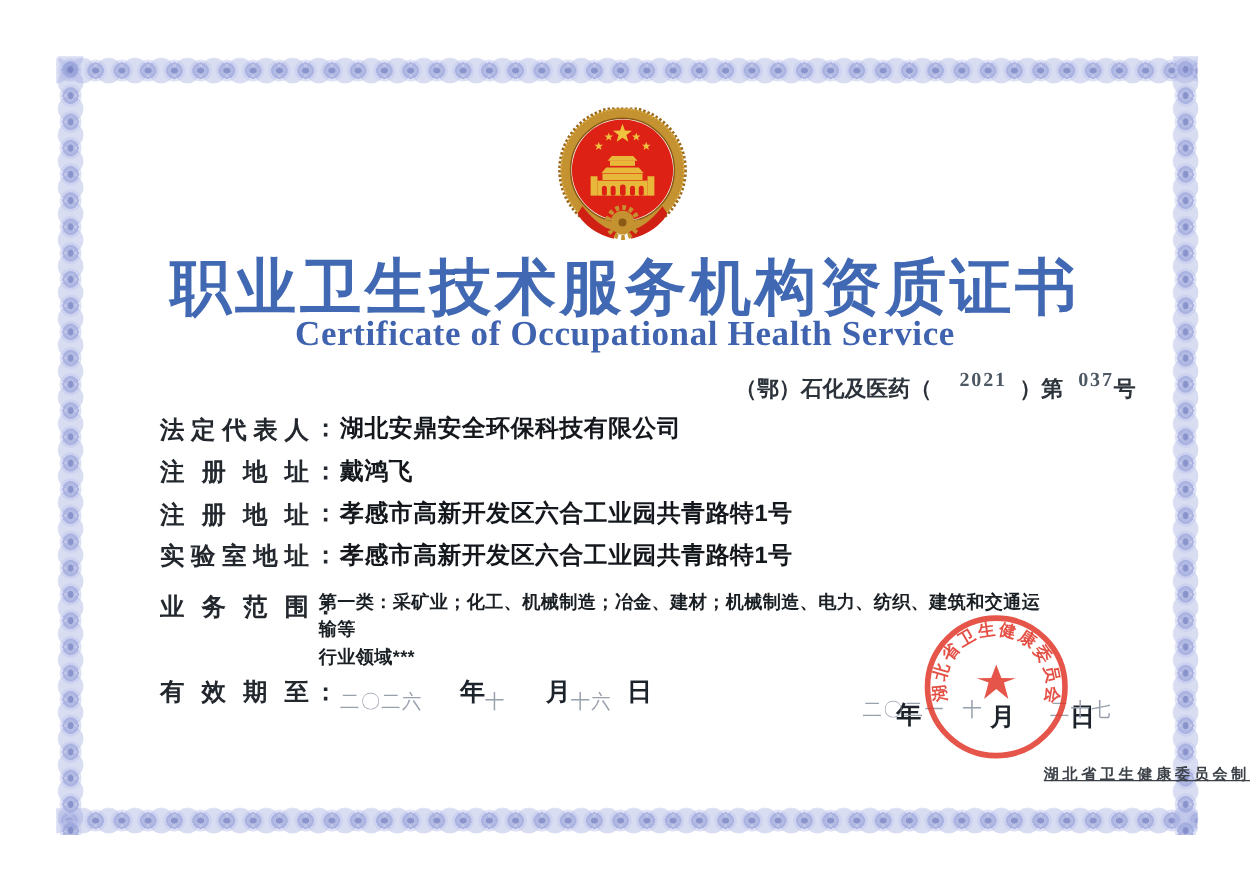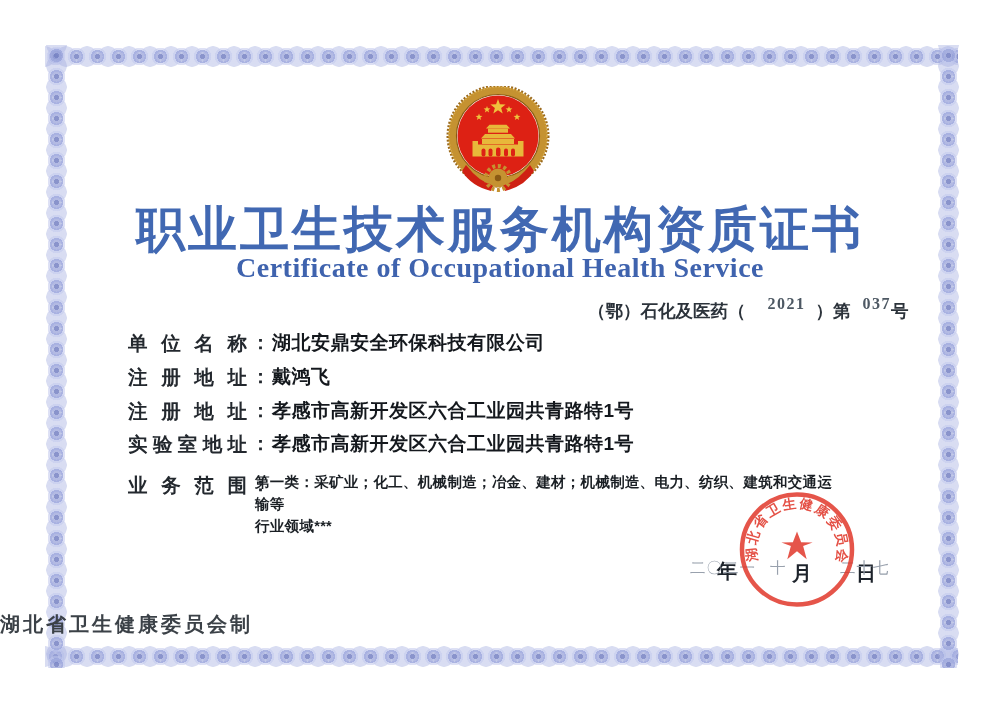--- a/index.html
+++ b/index.html
@@ -89,22 +89,22 @@
   .issue-date .u-month{left:132px; top:2px;}
   .issue-date .u-day{left:196px; top:2px;}
   .issue-date .f-year{left:30px; top:22px;}
   .issue-date .f-month{left:110px; top:23px;}
   .issue-date .f-day{left:180px; top:23px;}
   .issue-date .faint{position:absolute; top:auto;}
 
   .seal{position:absolute; left:737px; top:492px; opacity:.93;}
 
   .footer{
-    position:absolute; left:0; top:611px; width:100%; text-align:left;
-    font-size:20px; letter-spacing:3px; color:#3b4147; font-weight:600;
+    position:absolute; left:0; top:611px; width:100%; text-align:right;
+    font-size:12px; letter-spacing:3px; color:#3b4147; font-weight:600;text-decoration:underline;
   }
 </style>
 </head>
 <body>
 
 <div class="certificate">
 
   <div class="lace lace-h lace-top"></div>
   <div class="lace lace-h lace-bottom"></div>
   <div class="lace lace-v lace-left"></div>
@@ -154,39 +154,42 @@
       <circle cx="62" cy="92" r="3.2" fill="#8a5a14"></circle>
     </svg>
   </div>
 
   <div class="title-cn">职业卫生技术服务机构资质证书</div>
   <div class="title-en">Certificate of Occupational Health Service</div>
 
   <div class="cert-no"><span>（鄂）石化及医药（</span><span class="sup year">2021</span><span>）第</span><span class="sup serial">037</span><span>号</span></div>
 
   <div class="row" style="top:330px;">
-    <span class="label">单位名称</span><span class="colon">：</span><span class="value">湖北安鼎安全环保科技有限公司</span>
+    <span class="label">法定代表人</span><span class="colon">：</span><span class="value">湖北安鼎安全环保科技有限公司</span>
   </div>
   <div class="row" style="top:364px;">
     <span class="label">注册地址</span><span class="colon">：</span><span class="value">戴鸿飞</span>
   </div>
   <div class="row" style="top:398px;">
     <span class="label">注册地址</span><span class="colon">：</span><span class="value">孝感市高新开发区六合工业园共青路特1号</span>
   </div>
   <div class="row" style="top:431px;">
     <span class="label">实验室地址</span><span class="colon">：</span><span class="value">孝感市高新开发区六合工业园共青路特1号</span>
   </div>
   <div class="row" style="top:472px;">
     <span class="label">业务范围</span><span class="colon">：</span>
   </div>
   <div class="scope-value">
     <div>第一类：采矿业；化工、机械制造；冶金、建材；机械制造、电力、纺织、建筑和交通运输等</div>
     <div>行业领域***</div>
   </div>
 
+  <div class="row validity" style="top:540px;">
+    <span class="label">有效期至</span><span class="colon">：</span><span class="faint">二〇二六</span><span class="unit-label unit-y">年</span><span class="faint">十</span><span class="unit-label unit-m">月</span><span class="faint">十六</span><span class="unit-label unit-d">日</span>
+  </div>
 
   <div class="issue-date">
     <span class="unit-label u-year">年</span>
     <span class="unit-label u-month">月</span>
     <span class="unit-label u-day">日</span>
     <span class="faint f-year">二〇二一</span>
     <span class="faint f-month">十</span>
     <span class="faint f-day">二十七</span>
   </div>
 

